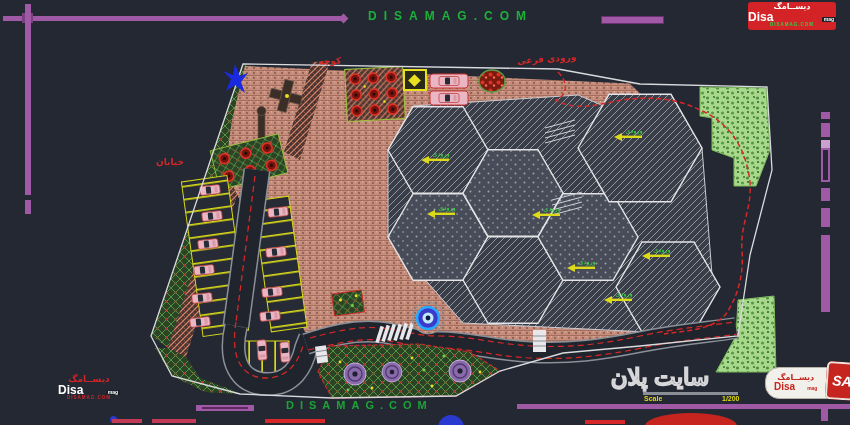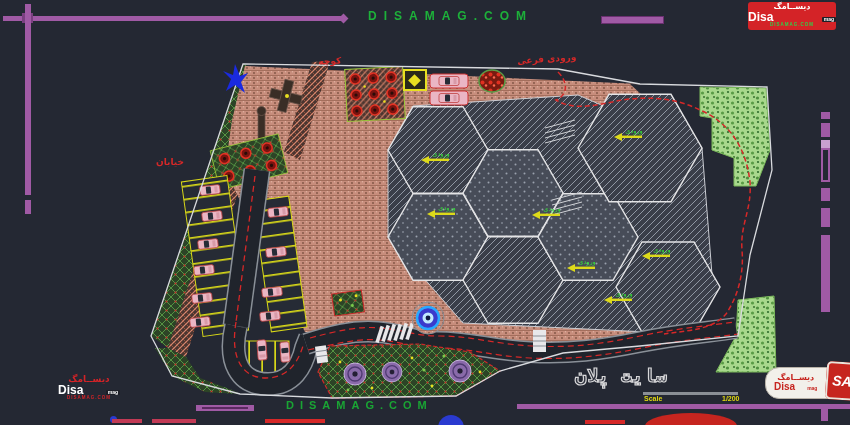--- a/index.html
+++ b/index.html
@@ -27,22 +27,22 @@
            border-radius:14px;display:flex;align-items:center;justify-content:flex-start;
            padding-left:8px;line-height:1;}
   .logo-br .fa{color:#c6251f;font-size:8px;font-weight:bold;font-family:"DejaVu Sans",sans-serif;}
   .logo-br .logo-name{color:#c6251f;font-size:10px;}
   .logo-br .logo-suffix{background:transparent;color:#c6251f;font-size:5px;padding:0;}
   .monogram{position:absolute;right:-8px;top:-6px;width:32px;height:38px;background:#c6251f;
             border-radius:5px;transform:rotate(4deg);color:#fff;font-weight:bold;font-size:14px;
             font-style:italic;display:flex;align-items:center;justify-content:center;
             box-shadow:inset 0 0 0 2px #e8e4dc;}
   
-  .plan-title{left:575px;top:364px;width:170px;font-family:Liberation Mono, monospace;
-              font-size:19px;font-weight:bold;color:rgba(255,255,255,0.06);
+  .plan-title{left:575px;top:364px;width:170px;text-align:center;font-family:Liberation Sans, sans-serif;
+              font-size:23px;font-weight:bold;color:rgba(255,255,255,0.06);
               -webkit-text-stroke:1.2px #d8d8da;white-space:nowrap;}
   .scale-line{left:643px;top:392px;width:95px;height:3px;background:#8a8f96;}
   .scale-txt{color:#e0d810;font-size:7px;font-weight:bold;}
   
   .blob{position:absolute;border-radius:50%;}
 </style>
 </head>
 <body>
 
 <div class="stage">

